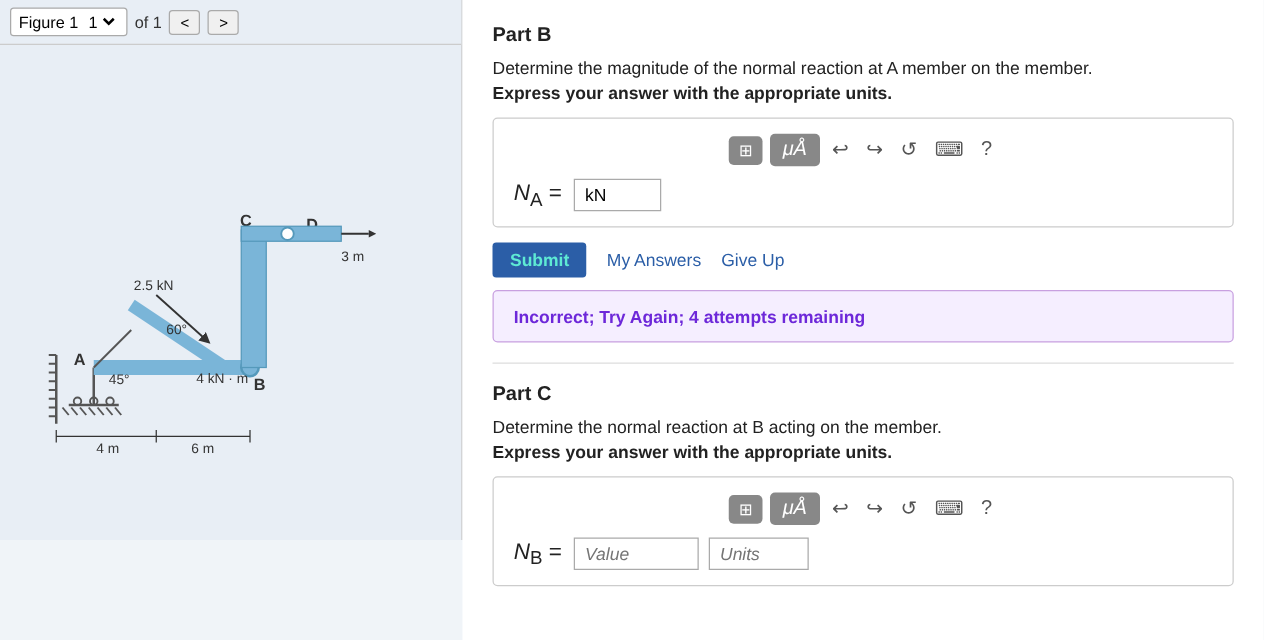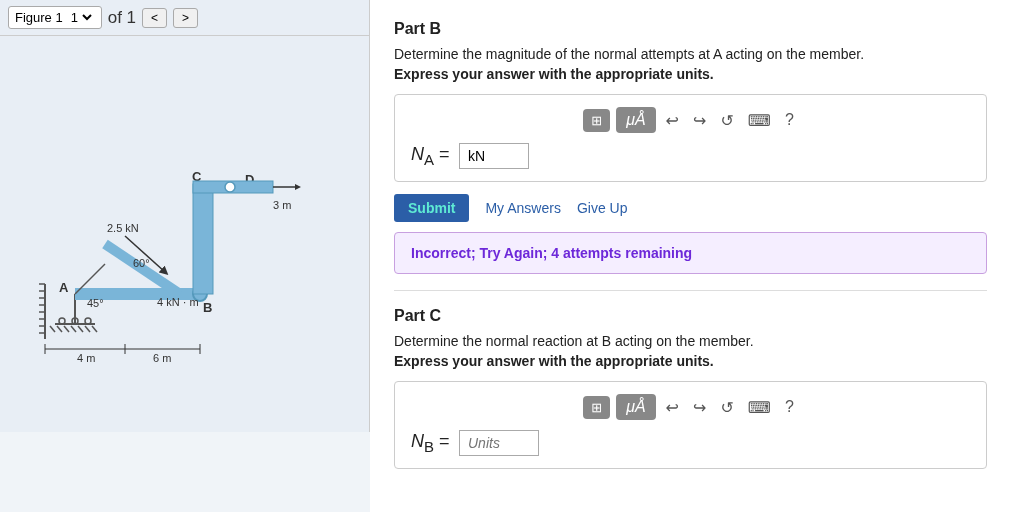--- a/index.html
+++ b/index.html
@@ -45,21 +45,21 @@
     }
 
     .figure-select select {
       border: none;
       outline: none;
       font-size: 13px;
       background: transparent;
     }
 
     .of-label {
-      font-size: 17px;
+      font-size: 13px;
       color: #333;
     }
 
     .nav-btn {
       border: 1px solid #aaa;
       background: #f0f0f0;
       border-radius: 3px;
       padding: 2px 8px;
       cursor: pointer;
       font-size: 12px;
@@ -353,21 +353,21 @@
         </marker>
       </defs>
     </svg>
   </div>
 </div>
 
 <div class="right-panel">
 
   <div>
     <div class="part-title">Part B</div>
-    <p class="part-desc">Determine the magnitude of the normal attempts at A acting on the member.</p>
+    <p class="part-desc">Determine the magnitude of the normal reaction at A member on the member.</p>
     <p class="part-instruction">Express your answer with the appropriate units.</p>
 
     <div class="answer-box">
 
       <div class="toolbar-row">
         <button class="toolbar-btn">
           <span>⊞</span>
         </button>
         <button class="toolbar-btn-sym">μÅ</button>
         <button class="toolbar-icon-btn">↩</button>
@@ -408,18 +408,19 @@
         <button class="toolbar-btn-sym">μÅ</button>
         <button class="toolbar-icon-btn">↩</button>
         <button class="toolbar-icon-btn">↪</button>
         <button class="toolbar-icon-btn">↺</button>
         <button class="toolbar-icon-btn">⌨</button>
         <button class="toolbar-icon-btn">?</button>
       </div>
 
       <div class="input-row">
         <span class="input-label"><em>N</em><sub>B</sub> =</span>
+        <input class="value-input" type="text" placeholder="Value" style="">
         <input class="units-input" type="text" placeholder="Units" style="">
       </div>
     </div>
   </div>
 
 </div>
 
 </body></html>

